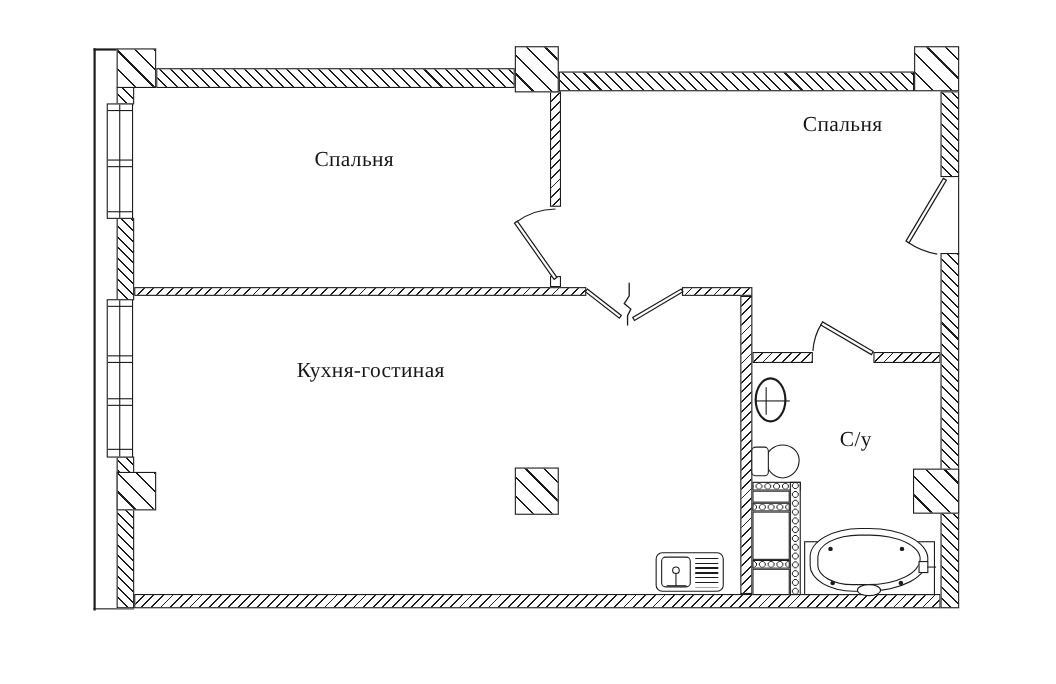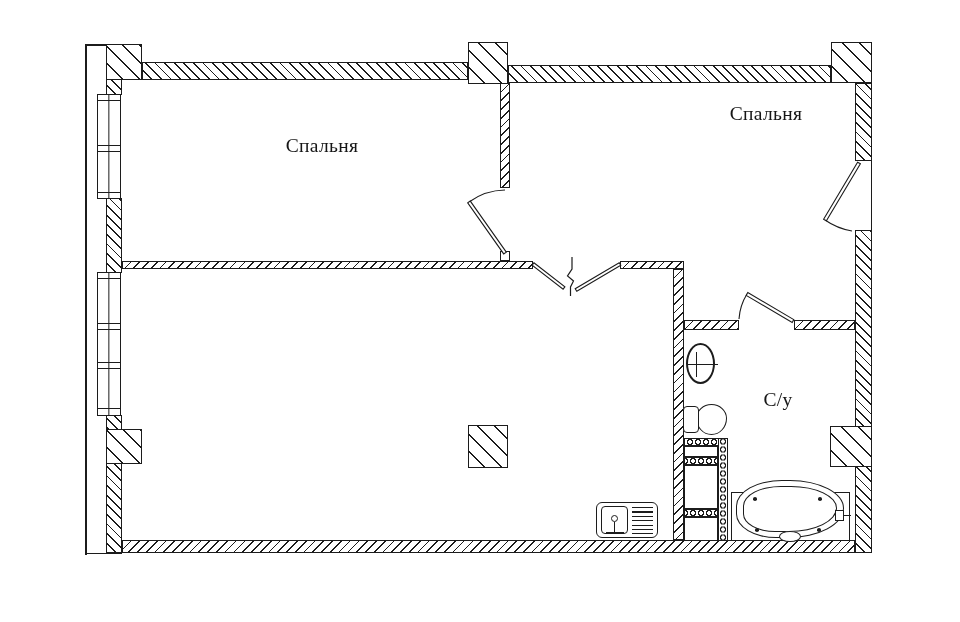--- a/index.html
+++ b/index.html
@@ -121,15 +121,16 @@
     <path d="M 747 294 A 54 54 0 0 0 739 319" fill="none" stroke="#1c1c1c" stroke-width="1.1"></path>
     <polygon points="793.8,319.6 747.8,292.6 746.2,295.4 792.2,322.4" fill="#fff" stroke="#1c1c1c" stroke-width="1.1"></polygon>
 
     <polygon points="533.9,262.8 564.9,286.8 563.1,289.2 532.1,265.2" fill="#fff" stroke="#1c1c1c" stroke-width="1.1"></polygon>
     <polygon points="620.8,265.3 576.8,291.3 575.2,288.7 619.2,262.7" fill="#fff" stroke="#1c1c1c" stroke-width="1.1"></polygon>
     <polyline points="572,257 572,269 567.5,276 573.5,281 570.5,287 570.5,296" fill="none" stroke="#1c1c1c" stroke-width="1.2"></polyline>
   </svg>
 
   <div class="label" style="left:322px;top:146px;">Спальня</div>
   <div class="label" style="left:766px;top:114px;">Спальня</div>
+  <div class="label" style="left:337px;top:338px;">Кухня-гостиная</div>
   <div class="label" style="left:778px;top:400px;">С/у</div>
 
 </div>
 
 </body></html>

